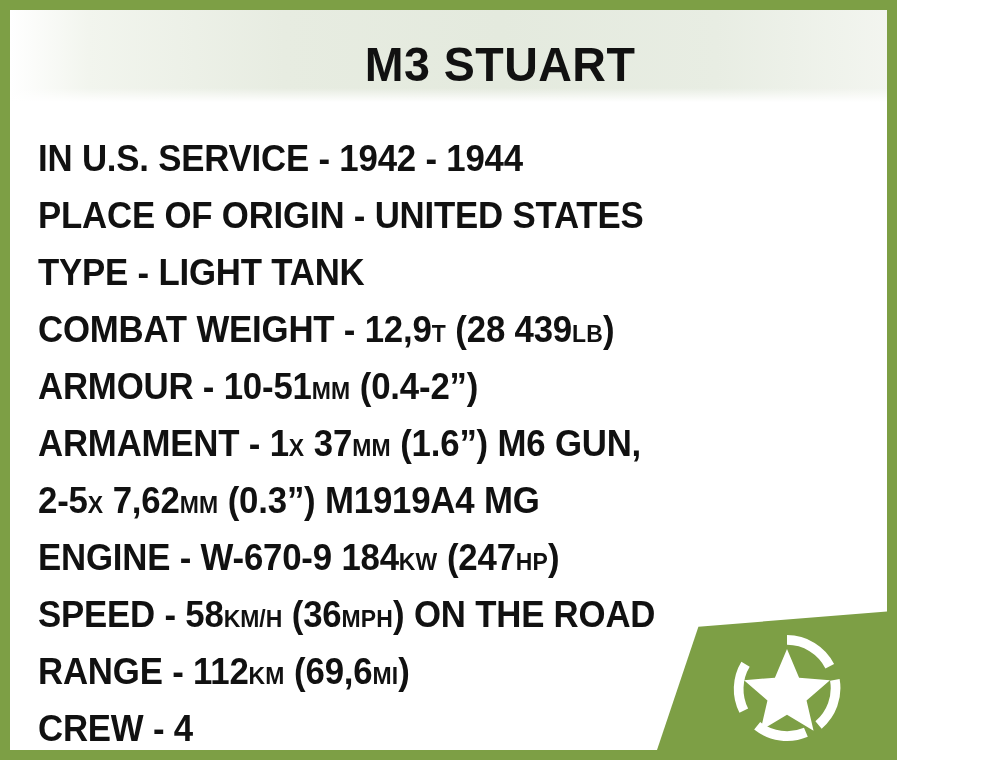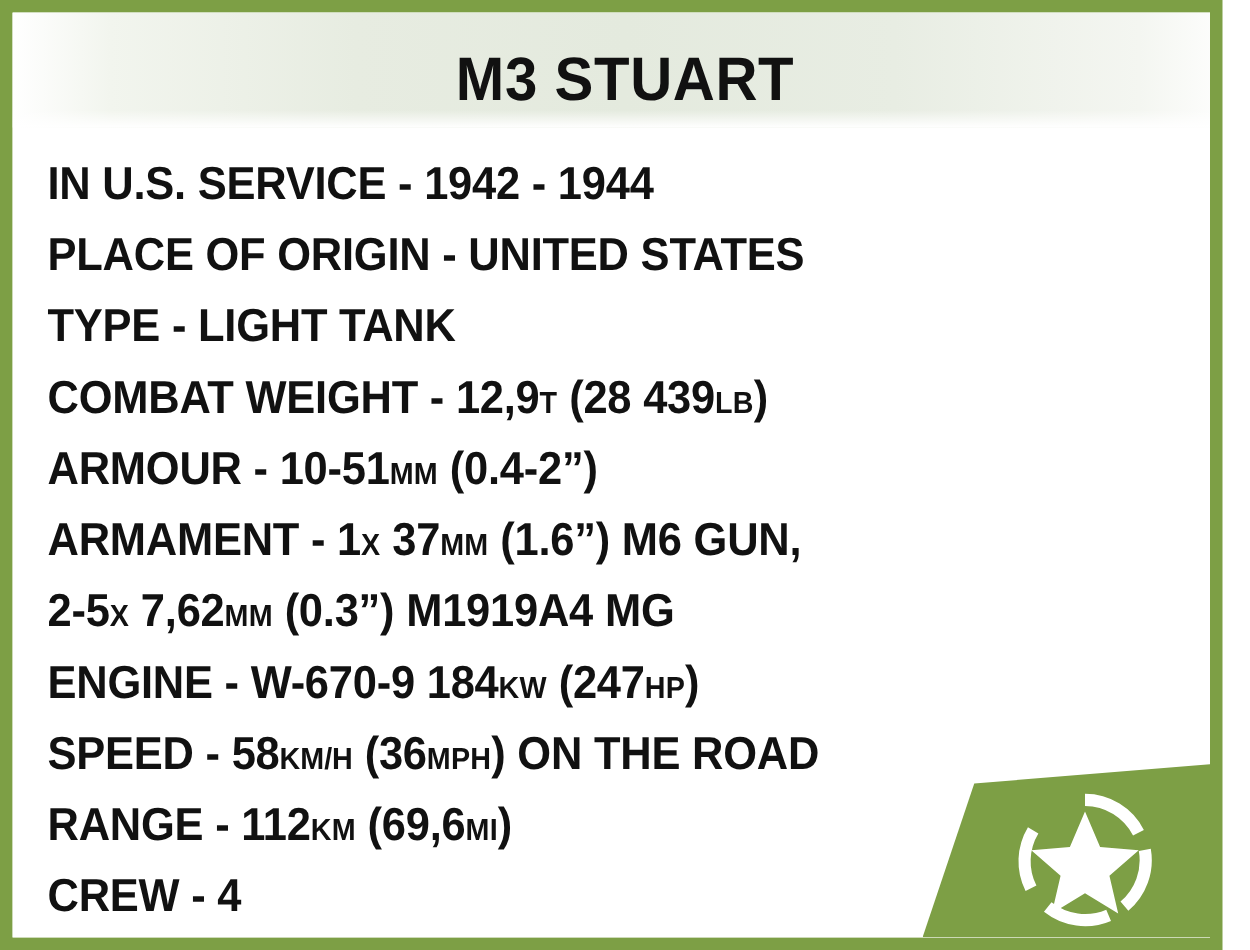--- a/index.html
+++ b/index.html
@@ -8,21 +8,21 @@
     padding: 0;
     background: #ffffff;
   }
   body {
     font-family: "Liberation Sans", sans-serif;
   }
 
   
   .card {
     position: relative;
-    width: 978px;
+    width: 897px;
     height: 760px;
     box-sizing: border-box;
     background: #ffffff;
     border: 10px solid #7d9f45;
     overflow: hidden;
   }
 
   .card-inner {
     position: absolute;
     inset: 0;
@@ -68,21 +68,21 @@
     transform: scaleX(0.95);
     transform-origin: center;
     z-index: 2;
     white-space: nowrap;
   }
 
   
   .spec-list {
     position: absolute;
     left: 28px;
-    top: 108px;
+    top: 120px;
     width: 930px;
   }
 
   .spec-line {
     height: 57px;
     line-height: 57px;
     white-space: nowrap;
     color: #111111;
     font-family: "Liberation Sans", sans-serif;
     font-weight: bold;

